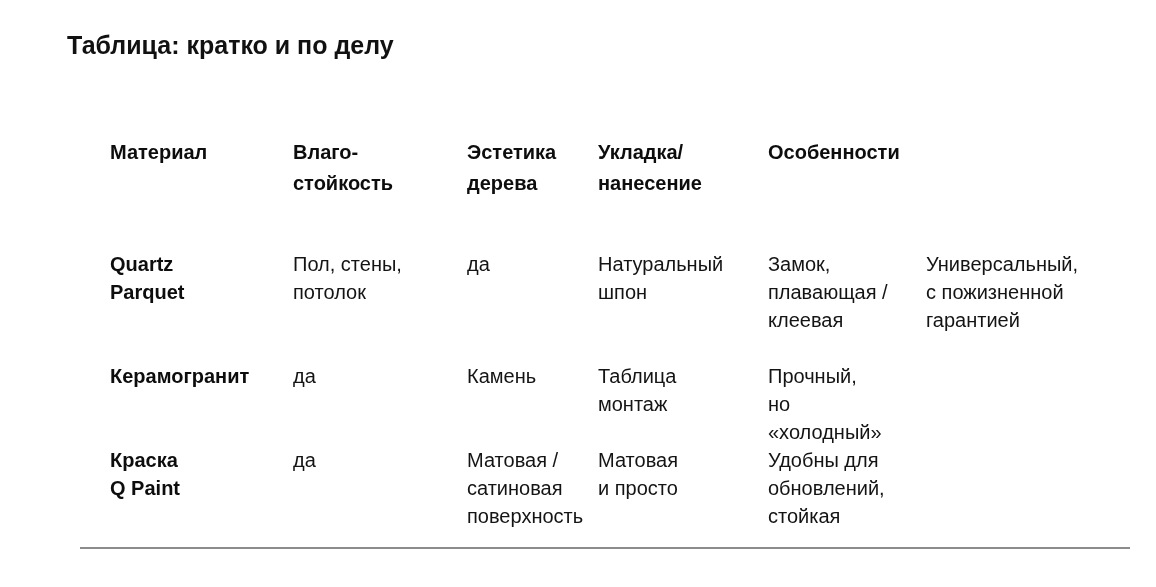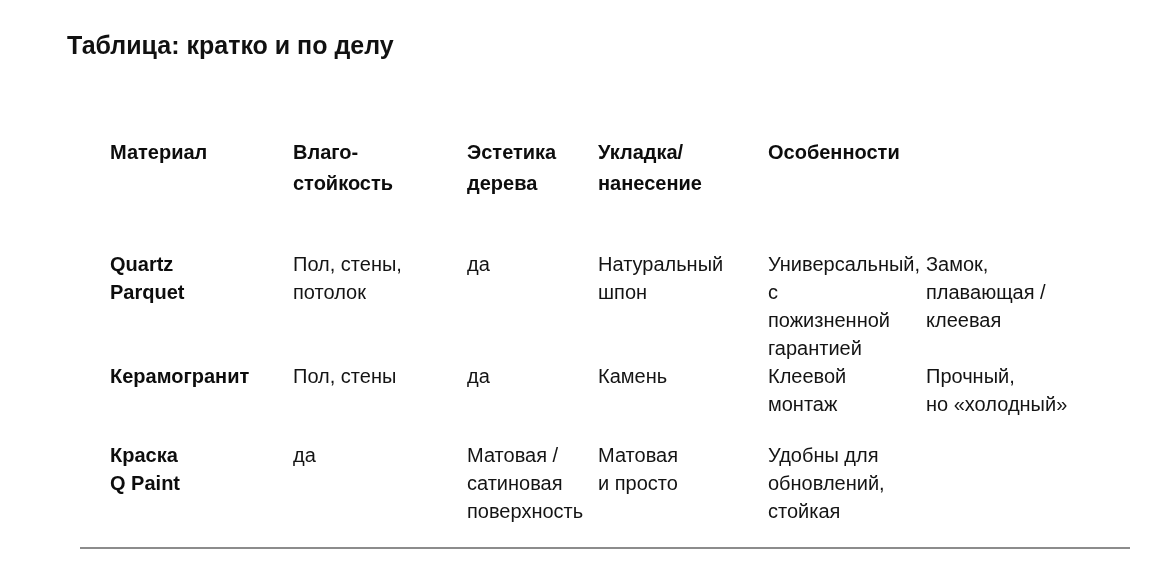--- a/index.html
+++ b/index.html
@@ -83,34 +83,33 @@
     </div>
 
     <div class="row row-0">
       <div class="cell cell-material">Quartz
 Parquet</div>
       <div class="cell">Пол, стены,
 потолок</div>
       <div class="cell">да</div>
       <div class="cell">Натуральный
 шпон</div>
+      <div class="cell">Замок,
+плавающая /
+клеевая</div>
       <div class="cell">Универсальный,
 с пожизненной
 гарантией</div>
-      <div class="cell">Замок,
-плавающая /
-клеевая</div>
     </div>
 
     <div class="row row-1">
       <div class="cell cell-material">Керамогранит</div>
-      <div class="cell">Пол, стены</div>
       <div class="cell">да</div>
       <div class="cell">Камень</div>
-      <div class="cell">Клеевой
+      <div class="cell">Таблица
 монтаж</div>
       <div class="cell">Прочный,
 но «холодный»</div>
     </div>
 
     <div class="row row-2">
       <div class="cell cell-material">Краска
 Q Paint</div>
       <div class="cell">да</div>
       <div class="cell">Матовая /

